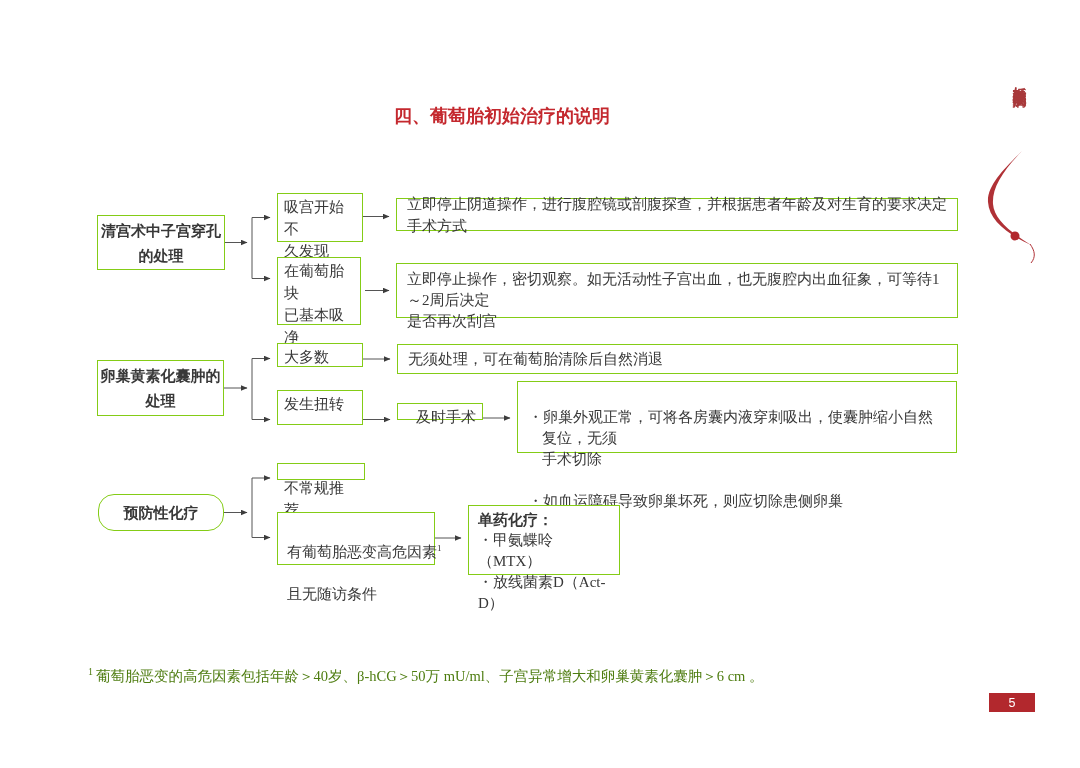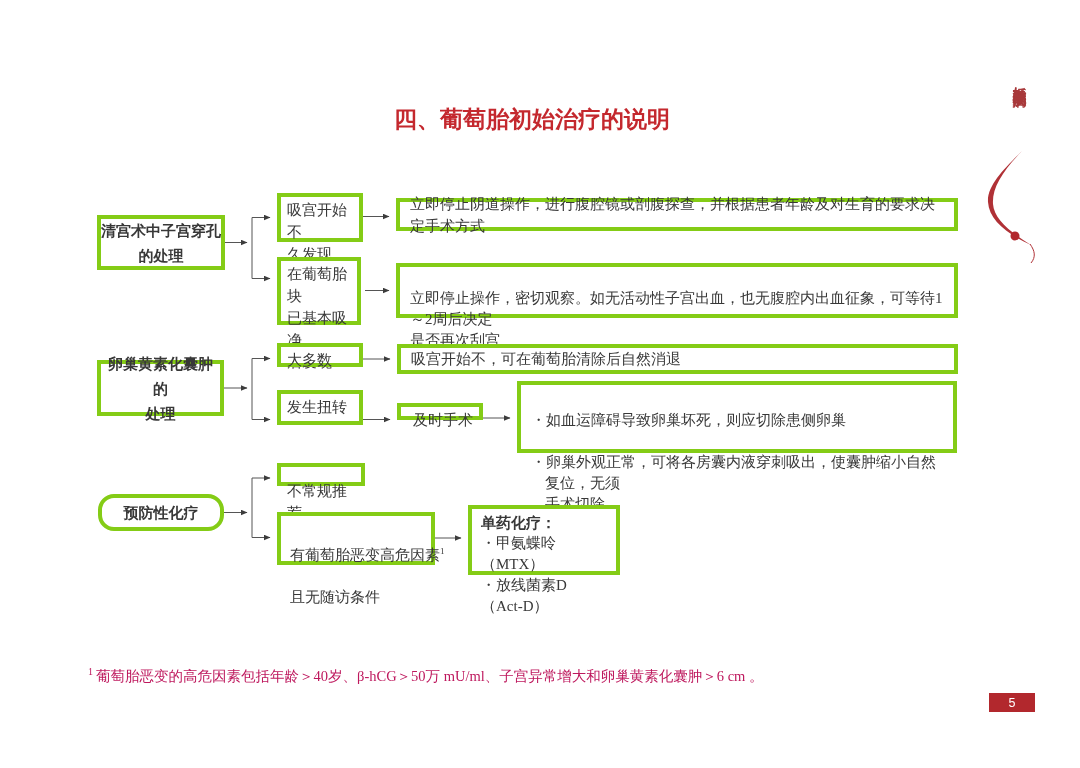--- a/index.html
+++ b/index.html
@@ -1,47 +1,47 @@
 <!DOCTYPE html>
 <html><head>
 <meta charset="utf-8">
 <style>
   html,body{margin:0;padding:0;background:#ffffff;}
   .page{
     position:relative;width:1080px;height:768px;background:#ffffff;overflow:hidden;
     font-family:"Liberation Serif","DejaVu Serif",serif;color:#383838;
   }
   .title{
-    position:absolute;left:394px;top:104px;font-size:23px;font-weight:bold;
+    position:absolute;left:394px;top:104px;font-size:18px;font-weight:bold;
     font-family:"Liberation Sans","DejaVu Sans",sans-serif;color:#c4282e;white-space:nowrap;
   }
   .sidebar-text{
     position:absolute;left:1010px;top:76px;height:130px;
     writing-mode:vertical-rl;text-orientation:upright;
     font-size:13.5px;letter-spacing:1px;color:#a8393b;font-weight:bold;
   }
   svg.overlay{position:absolute;left:0;top:0;z-index:1;pointer-events:none;}
   .node{
-    position:absolute;z-index:2;background:#ffffff;border:4px solid #84cc16;
+    position:absolute;z-index:2;background:#ffffff;border:1px solid #84cc16;
     box-sizing:border-box;font-size:15px;line-height:22px;white-space:pre-line;
   }
   .topic{
     display:flex;align-items:center;justify-content:center;text-align:center;
     font-family:"Liberation Sans","DejaVu Sans",sans-serif;font-weight:bold;
     line-height:25px;
   }
   .branch{padding:2px 6px;}
   .desc-center{display:flex;align-items:center;padding:0 10px;}
-  .desc-multi{padding:21px 10px;}
+  .desc-multi{padding:5px 10px;}
   .bullets{padding:4px 10px;line-height:21px;}
   .bullet-line{padding-left:14px;text-indent:-14px;white-space:pre-line;}
   .mono-box{padding:3px 9px;line-height:21px;white-space:normal;}
   .mono-head{font-family:"Liberation Sans","DejaVu Sans",sans-serif;font-weight:bold;}
   .footnote{
-    position:absolute;left:88px;top:666px;font-size:14.5px;color:#be185d;white-space:nowrap;
+    position:absolute;left:88px;top:666px;font-size:14.5px;color:#4d7c0f;white-space:nowrap;
   }
   .footnote sup{font-size:10px;margin-right:3px;}
   .b3b-line{white-space:nowrap;}
   .b3b-line sup{font-size:9px;}
   .page-badge{
     position:absolute;left:989px;top:693px;width:46px;height:19px;background:#b2282d;
     color:#ffffff;font-family:"Liberation Sans","DejaVu Sans",sans-serif;font-size:12.5px;
     display:flex;align-items:center;justify-content:center;z-index:2;
   }
 </style>
@@ -97,27 +97,27 @@
   <div class="node desc-center" style="left:396px;top:198px;width:562px;height:33px;">立即停止阴道操作，进行腹腔镜或剖腹探查，并根据患者年龄及对生育的要求决定手术方式</div>
   <div class="node branch" style="left:277px;top:257px;width:84px;height:68px;">在葡萄胎块
 已基本吸净
 后发现</div>
   <div class="node desc-multi" style="left:396px;top:263px;width:562px;height:55px;line-height:21px;">立即停止操作，密切观察。如无活动性子宫出血，也无腹腔内出血征象，可等待1～2周后决定
 是否再次刮宫</div>
 
   <div class="node topic" style="left:97px;top:360px;width:127px;height:56px;">卵巢黄素化囊肿的
 处理</div>
   <div class="node branch" style="left:277px;top:343px;width:86px;height:24px;">大多数</div>
-  <div class="node desc-center" style="left:397px;top:344px;width:561px;height:30px;">吸宫开始不，可在葡萄胎清除后自然消退</div>
+  <div class="node desc-center" style="left:397px;top:344px;width:561px;height:30px;">无须处理，可在葡萄胎清除后自然消退</div>
   <div class="node branch" style="left:277px;top:390px;width:86px;height:35px;">发生扭转</div>
   <div class="node branch" style="left:397px;top:403px;width:86px;height:17px;text-align:right;">及时手术</div>
   <div class="node bullets" style="left:517px;top:381px;width:440px;height:72px;">
-    <div class="bullet-line">・如血运障碍导致卵巢坏死，则应切除患侧卵巢</div>
     <div class="bullet-line">・卵巢外观正常，可将各房囊内液穿刺吸出，使囊肿缩小自然复位，无须
 手术切除</div>
+    <div class="bullet-line">・如血运障碍导致卵巢坏死，则应切除患侧卵巢</div>
   </div>
 
   <div class="node topic" style="left:98px;top:494px;width:126px;height:37px;border-radius:16px;">预防性化疗</div>
   <div class="node branch" style="left:277px;top:463px;width:88px;height:17px;padding-top:13px;">不常规推荐</div>
   <div class="node branch" style="left:277px;top:512px;width:158px;height:53px;padding:4px 9px;line-height:21px;">
     <div class="b3b-line"><span>有葡萄胎恶变高危因素</span><sup>1</sup></div>
     <div class="b3b-line">且无随访条件</div>
   </div>
   <div class="node mono-box" style="left:468px;top:505px;width:152px;height:70px;">
     <div class="mono-head">单药化疗：</div>

